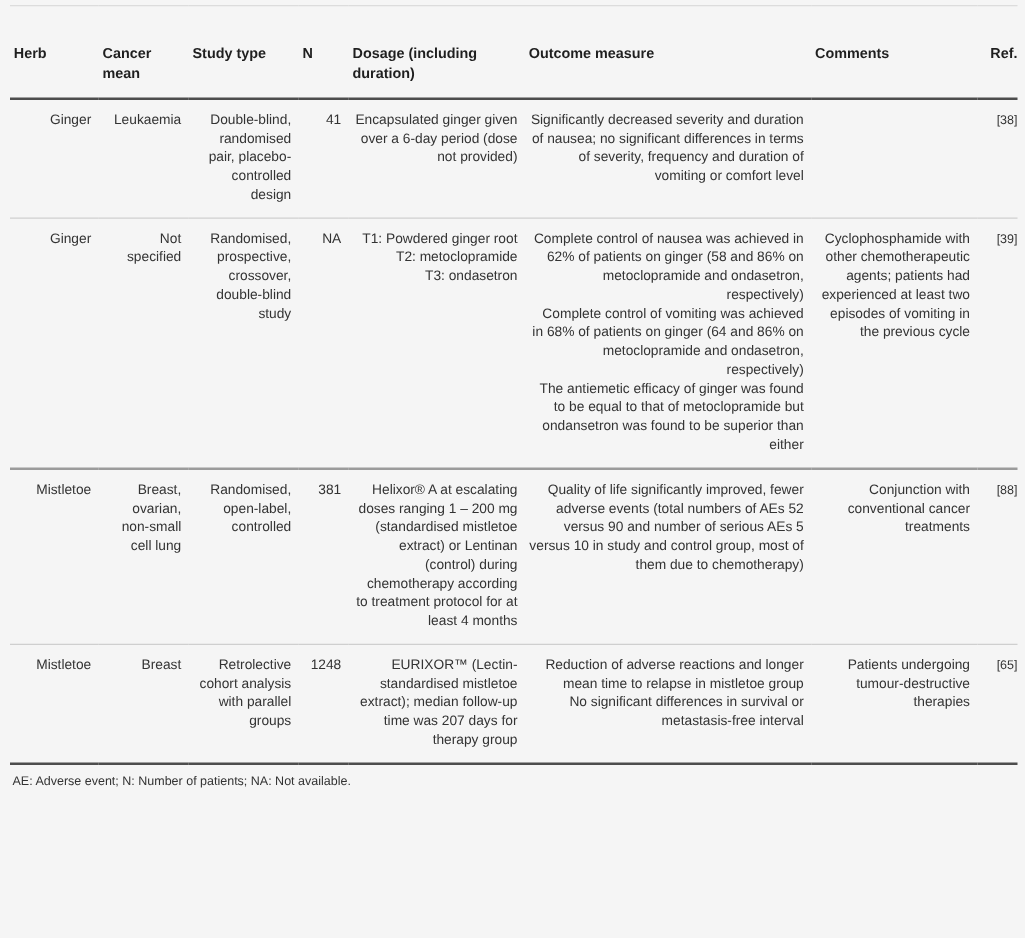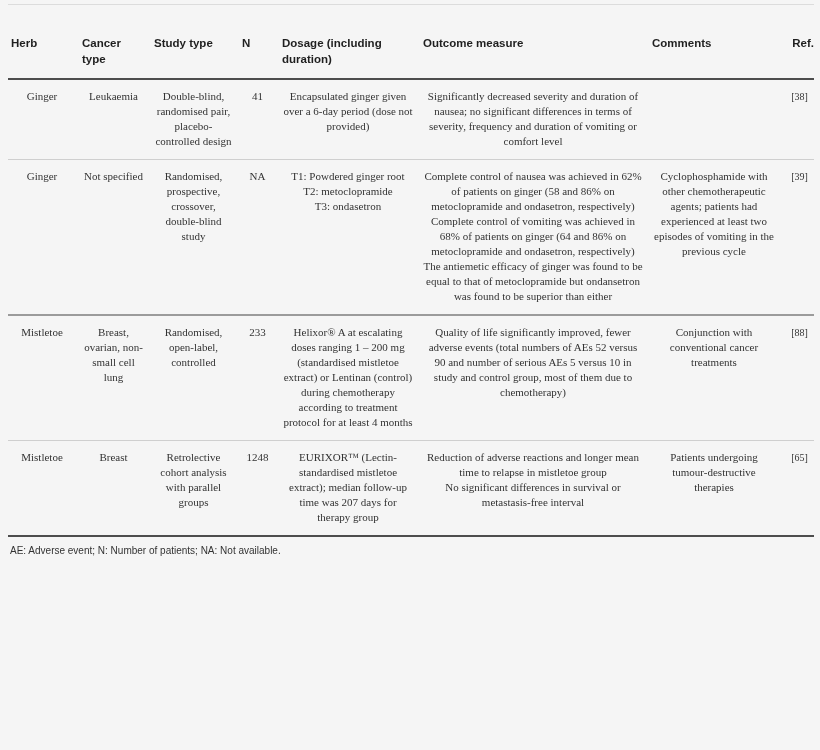--- a/index.html
+++ b/index.html
@@ -39,27 +39,26 @@
     color: #1f1f1f;
     text-align: left;
     vertical-align: top;
     line-height: 16px;
     padding: 30px 6px 11px 3px;
     border-bottom: 2px solid #4d4d4d;
   }
   tbody td {
     font-size: 11px;
     color: #333333;
-    text-align: center;
+    text-align: right;
     vertical-align: top;
     line-height: 15px;
     padding: 9px 6px 10px 3px;
     white-space: pre-line;
     word-wrap: break-word;
-    font-family: Liberation Serif, serif;
   }
   tbody tr { border-top: 1px solid #cfcfcf; }
   tbody tr.strong-divider { border-top: 2px solid #9b9b9b; }
   td.ref-cell, th.ref-cell { font-size: 10px; padding-right: 0; }
   th.ref-cell { font-size: 11.5px; text-align: right; }
 
   .footnote {
     font-size: 10px;
     color: #333333;
     padding: 7px 16px 0 10px;
@@ -77,21 +76,21 @@
         <col class="c-study">
         <col class="c-n">
       <col class="c-dosage">
         <col class="c-outcome">
         <col class="c-comments">
         <col class="c-ref">
     </colgroup>
     <thead>
       <tr>
         <th>Herb</th>
-        <th>Cancer type</th>
+        <th>Cancer mean</th>
         <th>Study type</th>
         <th>N</th>
         <th>Dosage (including duration)</th>
         <th>Outcome measure</th>
         <th>Comments</th>
         <th class="ref-cell">Ref.</th>
       </tr>
     </thead>
     <tbody>
       <tr>
@@ -115,21 +114,21 @@
         <td>Complete control of nausea was achieved in 62% of patients on ginger (58 and 86% on metoclopramide and ondasetron, respectively)
 Complete control of vomiting was achieved in 68% of patients on ginger (64 and 86% on metoclopramide and ondasetron, respectively)
 The antiemetic efficacy of ginger was found to be equal to that of metoclopramide but ondansetron was found to be superior than either</td>
         <td>Cyclophosphamide with other chemotherapeutic agents; patients had experienced at least two episodes of vomiting in the previous cycle</td>
         <td class="ref-cell">[39]</td>
       </tr>
       <tr class="strong-divider">
         <td>Mistletoe</td>
         <td>Breast, ovarian, non-small cell lung</td>
         <td>Randomised, open-label, controlled</td>
-        <td>233</td>
+        <td>381</td>
         <td>Helixor® A at escalating doses ranging 1 – 200 mg (standardised mistletoe extract) or Lentinan (control) during chemotherapy according to treatment protocol for at least 4 months</td>
         <td>Quality of life significantly improved, fewer adverse events (total numbers of AEs 52 versus 90 and number of serious AEs 5 versus 10 in study and control group, most of them due to chemotherapy)</td>
         <td>Conjunction with conventional cancer treatments</td>
         <td class="ref-cell">[88]</td>
       </tr>
       <tr>
         <td>Mistletoe</td>
         <td>Breast</td>
         <td>Retrolective cohort analysis with parallel groups</td>
         <td>1248</td>

